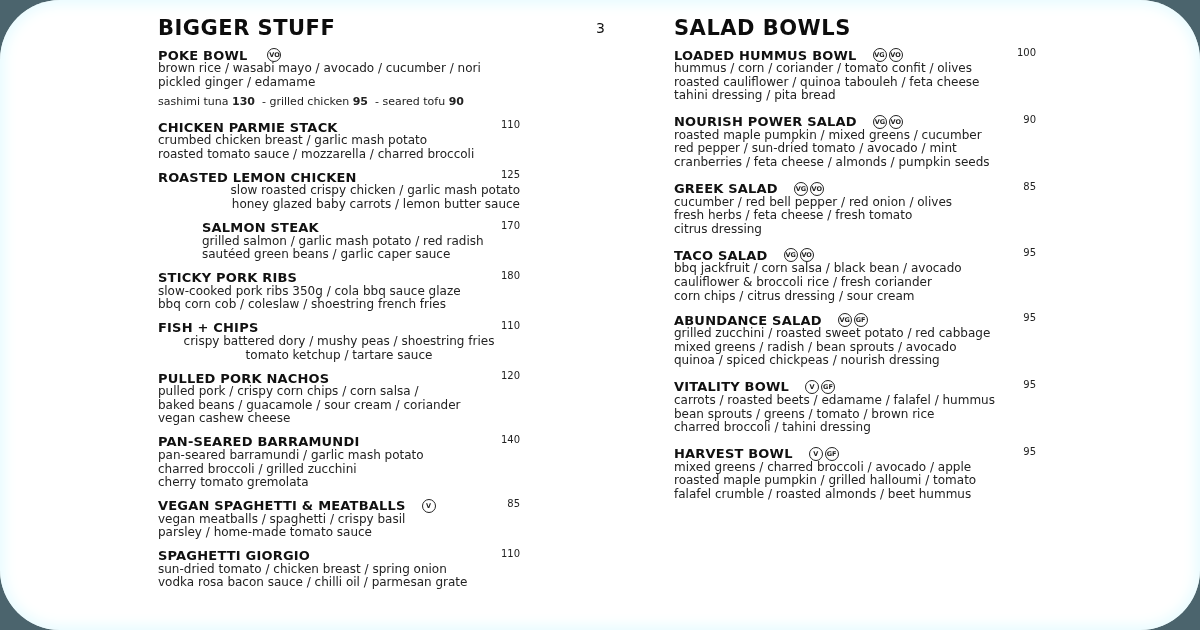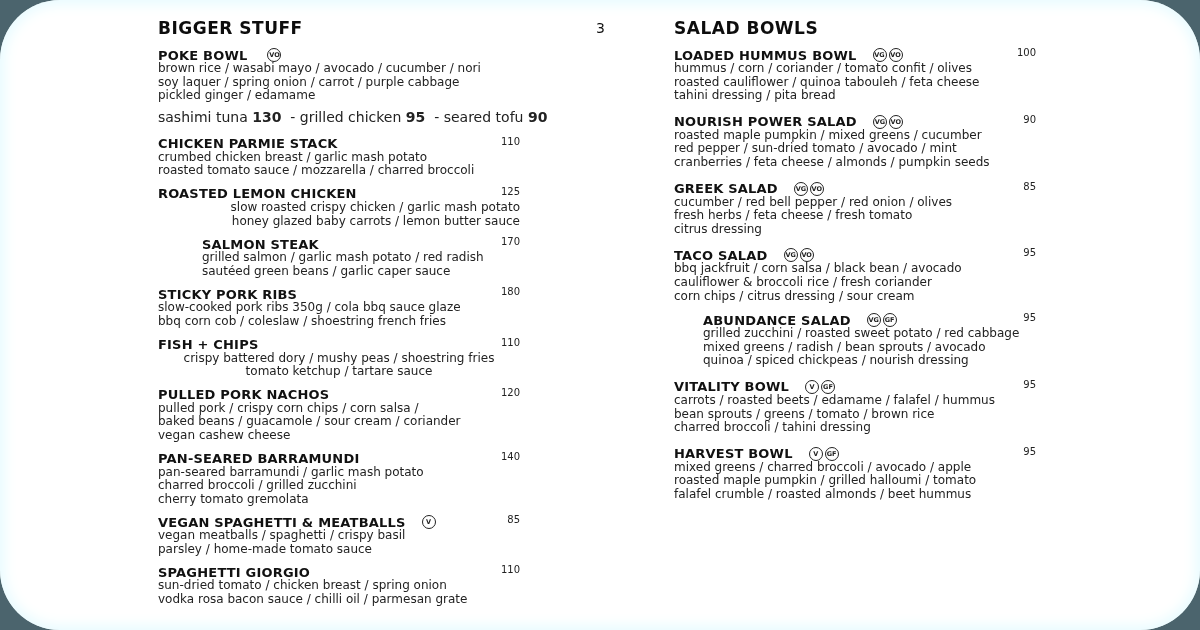--- a/index.html
+++ b/index.html
@@ -17,21 +17,21 @@
     background: #ffffff;
     border-radius: 60px;
     box-shadow: 0 0 14px 4px #e6fbff inset;
   }
   .col { position: absolute; top: 14px; }
   .col-left { left: 158px; width: 362px; }
   .col-right { left: 674px; width: 362px; }
   .section-title {
     font-family: "DejaVu Sans", sans-serif;
     font-weight: bold;
-    font-size: 17px;
+    font-size: 21px;
     letter-spacing: 0.5px;
     margin: 0 0 6px 0;
     line-height: 28px;
     color: #0d0d0d;
   }
   .page-num {
     position: absolute; left: 596px; top: 20px;
     font-size: 14px; color: #111;
   }
   .item { position: relative; margin-bottom: 10px; }
@@ -45,42 +45,41 @@
     display: inline-flex; align-items: center; justify-content: center;
     width: 14px; height: 14px; border: 1.2px solid #222; border-radius: 50%;
     font-size: 6.5px; font-weight: bold; box-sizing: border-box; color: #222;
   }
   .price {
     position: absolute; right: 0; top: -1px;
     font-size: 10px; color: #222;
   }
   .desc { font-size: 12px; line-height: 13.6px; color: #222; }
   .desc div { white-space: nowrap; }
-  .options { font-size: 14px; margin-top: 6px; color: #222; white-space: nowrap; }
+  .options { font-size: 11px; margin-top: 6px; color: #222; white-space: nowrap; }
   .options b { font-weight: bold; }
 </style>
 </head>
 <body>
 
 <div class="card">
   <div class="page-num">3</div>
 
   <div class="col col-left">
     <div class="section-title">BIGGER STUFF</div>
 
     <div class="item" style="margin-bottom:12px">
       <div class="item-head">
         <span class="item-name">POKE BOWL</span>
         <span class="badges" style="margin-left:20px">
             <span class="badge">VO</span>
           </span>
       </div>
       <div class="desc">
         <div>brown rice / wasabi mayo / avocado / cucumber / nori</div>
-        <div>soy laquer / spring onion / carrot / purple cabbage</div>
         <div>pickled ginger / edamame</div>
       </div>
       <div class="options">
         <span>sashimi tuna</span> <b>130</b>&nbsp;
         <span>- grilled chicken</span> <b>95</b>&nbsp;
         <span>- seared tofu</span> <b>90</b>
       </div>
     </div>
 
     <div id="left-items">
@@ -238,21 +237,21 @@
               <span class="badge">VO</span>
             </span>
           </div>
           <span class="price">95</span>
           <div class="desc">
             <div>bbq jackfruit / corn salsa / black bean / avocado</div>
             <div>cauliflower &amp; broccoli rice  / fresh coriander</div>
             <div>corn chips / citrus dressing / sour cream</div>
           </div>
         </div>
-        <div class="item" style="margin-bottom: 12px; margin-left: 29px;">
+        <div class="item" style="margin-bottom: 12px;">
           <div class="item-head">
             <span class="item-name">ABUNDANCE SALAD</span>
             <span class="badges">
               <span class="badge">VG</span>
               <span class="badge">GF</span>
             </span>
           </div>
           <span class="price">95</span>
           <div class="desc">
             <div>grilled zucchini / roasted sweet potato / red cabbage</div>

